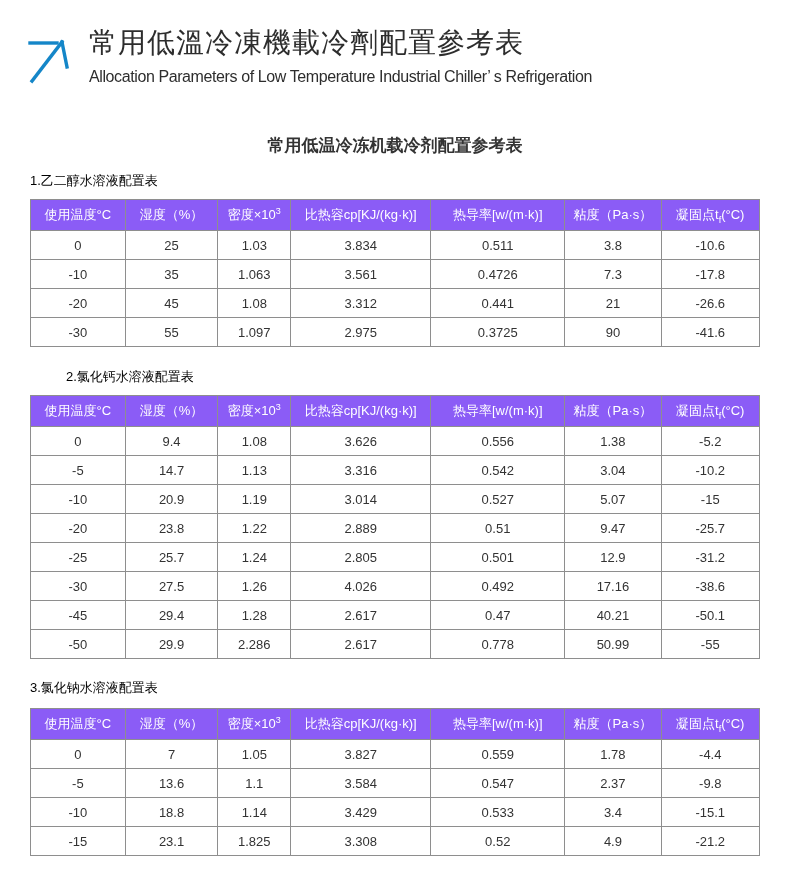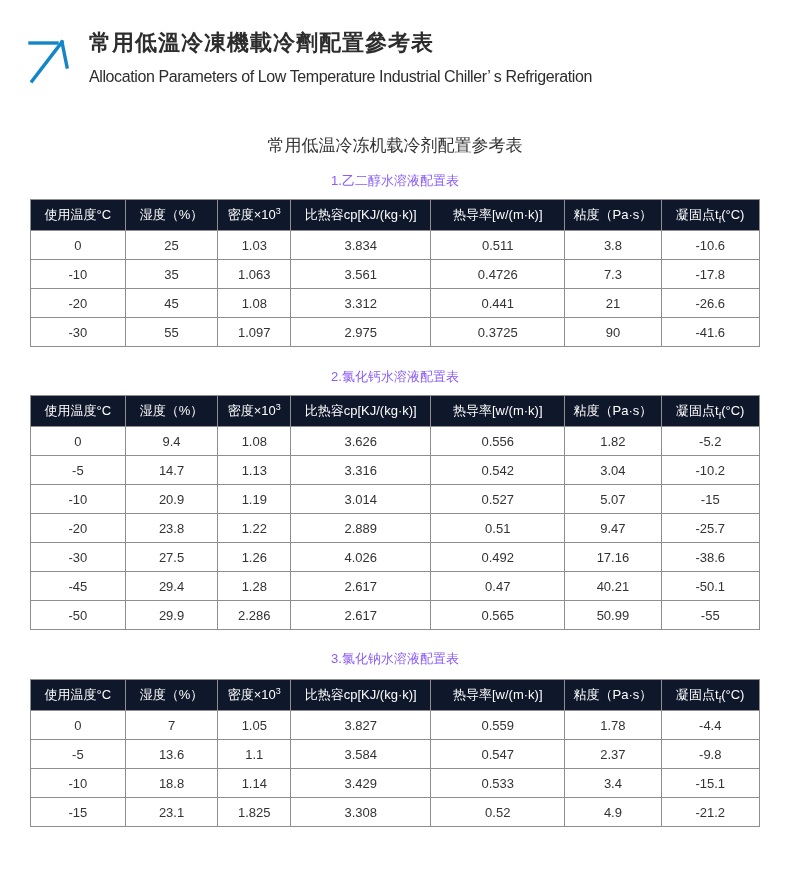--- a/index.html
+++ b/index.html
@@ -28,59 +28,58 @@
   }
   .logo {
     width: 56px;
     height: 60px;
     flex: 0 0 auto;
     margin-top: 2px;
   }
   .title-block { display: flex; flex-direction: column; }
   .doc-title {
     margin: 0;
-    font-size: 22px;
+    font-size: 28px;
     line-height: 34px;
-    font-weight: 700;
+    font-weight: 400;
     letter-spacing: 1px;
     color: #2d2d2d;
   }
   .doc-subtitle {
     margin: 8px 0 0 0;
     font-size: 16px;
     letter-spacing: -0.4px;
     color: #2d2d2d;
   }
   
   .table-caption {
     margin: 46px 0 0 0;
     text-align: center;
     font-size: 17px;
-    font-weight: 400;
+    font-weight: 700;
     color: #333333;
   }
   
   .section-label {
     margin: 0;
     font-size: 13px;
     font-weight: 500;
-    color: #8b5cf6;
-    text-align: center;
+    color: #000000;
   }
   .sec-1 .section-label { margin-top: 15px; margin-bottom: 9px; }
-  .sec-2 .section-label { margin-top: 21px; margin-bottom: 9px; }
+  .sec-2 .section-label { margin-top: 21px; margin-bottom: 9px; margin-left: 36px; }
   .sec-3 .section-label { margin-top: 20px; margin-bottom: 11px; }
   
   table {
     width: 100%;
     border-collapse: collapse;
     table-layout: fixed;
   }
   th {
-    background: #0f172a;
+    background: #8b5cf6;
     color: #ffffff;
     font-weight: normal;
     font-size: 13px;
     height: 30px;
     padding: 0 2px;
     border: 1px solid #8e8e8e;
     text-align: center;
     overflow: hidden;
     white-space: nowrap;
   }
@@ -208,21 +207,21 @@
             <th>凝固点t<sub>f</sub>(°C)</th>
           </tr>
         </thead>
         <tbody>
           <tr>
             <td>0</td>
             <td>9.4</td>
             <td>1.08</td>
             <td>3.626</td>
             <td>0.556</td>
-            <td>1.82</td>
+            <td>1.38</td>
             <td>-5.2</td>
           </tr>
           <tr>
             <td>-5</td>
             <td>14.7</td>
             <td>1.13</td>
             <td>3.316</td>
             <td>0.542</td>
             <td>3.04</td>
             <td>-10.2</td>
@@ -239,20 +238,29 @@
           <tr>
             <td>-20</td>
             <td>23.8</td>
             <td>1.22</td>
             <td>2.889</td>
             <td>0.51</td>
             <td>9.47</td>
             <td>-25.7</td>
           </tr>
           <tr>
+            <td>-25</td>
+            <td>25.7</td>
+            <td>1.24</td>
+            <td>2.805</td>
+            <td>0.501</td>
+            <td>12.9</td>
+            <td>-31.2</td>
+          </tr>
+          <tr>
             <td>-30</td>
             <td>27.5</td>
             <td>1.26</td>
             <td>4.026</td>
             <td>0.492</td>
             <td>17.16</td>
             <td>-38.6</td>
           </tr>
           <tr>
             <td>-45</td>
@@ -261,21 +269,21 @@
             <td>2.617</td>
             <td>0.47</td>
             <td>40.21</td>
             <td>-50.1</td>
           </tr>
           <tr>
             <td>-50</td>
             <td>29.9</td>
             <td>2.286</td>
             <td>2.617</td>
-            <td>0.565</td>
+            <td>0.778</td>
             <td>50.99</td>
             <td>-55</td>
           </tr>
         </tbody>
       </table>
   </section>
 
   <section class="sec-3">
     <h3 class="section-label">3.氯化钠水溶液配置表</h3>
     <table>

